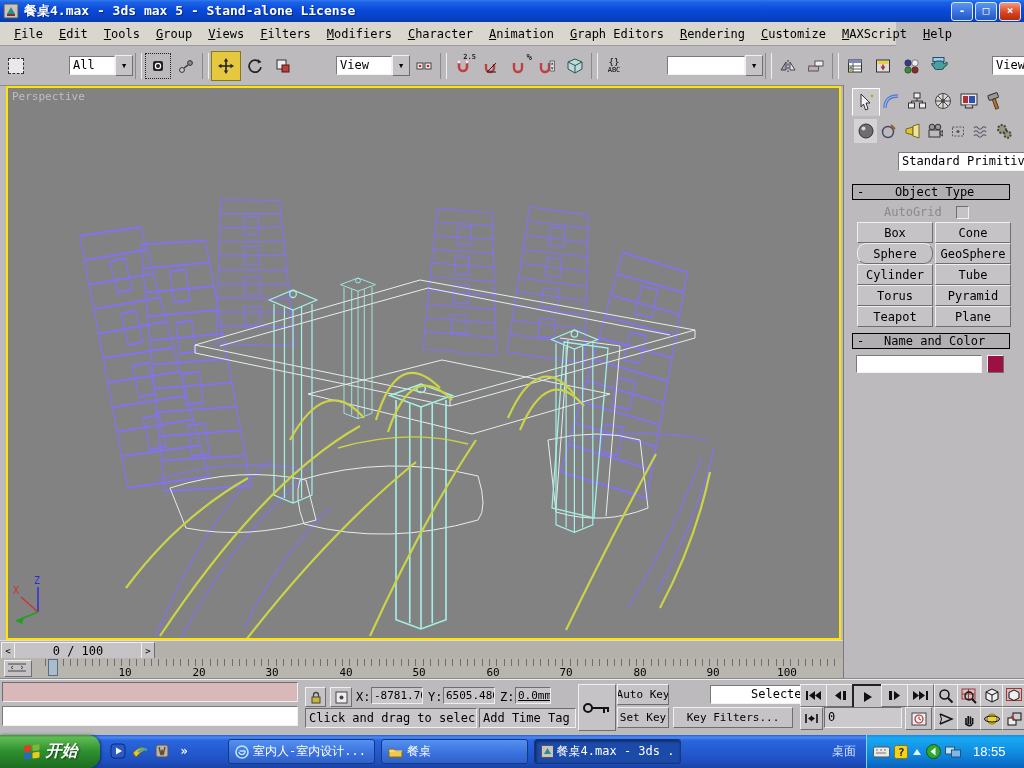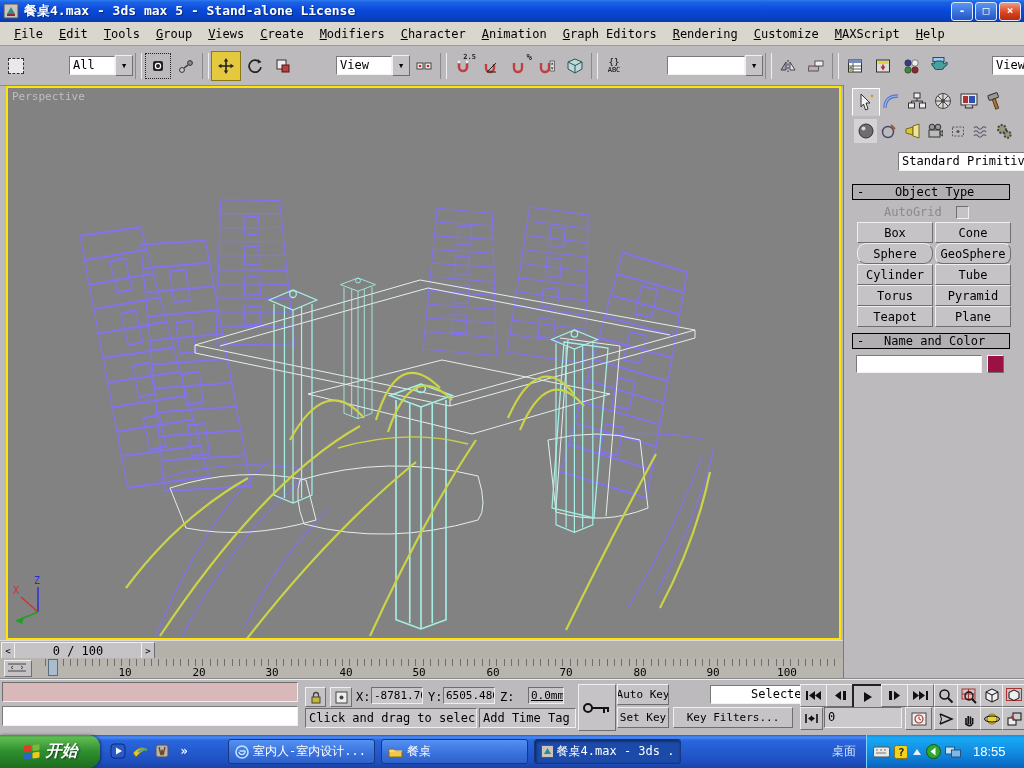--- a/index.html
+++ b/index.html
@@ -11,21 +11,21 @@
   .sunkw{border-top:1px solid #7A7A7A;border-left:1px solid #7A7A7A;border-bottom:1px solid #F2F2F2;border-right:1px solid #F2F2F2;background:#FFFFFF;}
   .ctr{display:flex;align-items:center;justify-content:center;}
   
   .titlebar{position:absolute;left:0;top:0;width:1024px;height:22px;
     background:linear-gradient(180deg,#2A7CF0 0%,#1E62E4 10%,#0A4ADC 45%,#0840BE 85%,#063AAE 100%);
     display:flex;align-items:center;padding:0 3px;box-sizing:border-box;}
   .title-text{color:#fff;font-weight:bold;font-size:13px;margin-left:5px;flex:1;white-space:nowrap;overflow:hidden;text-shadow:1px 1px 1px #012A7A;}
   .winbtn{width:20px;height:17px;margin-left:2px;border-radius:3px;border:1px solid #DCE8FA;color:#fff;font-size:11px;font-weight:bold;line-height:15px;text-align:center;background:linear-gradient(180deg,#5A96F2,#2255C8);}
   .winbtn.close{background:linear-gradient(180deg,#F0997E,#D9401C 60%,#B22E10);}
   
-  .menubar{position:absolute;left:0;top:22px;width:1024px;height:24px;background:#D9D6CE;border-bottom:1px solid #9a9a9a;display:flex;align-items:center;padding-left:6px;box-sizing:border-box;}
+  .menubar{position:absolute;left:0;top:22px;width:896px;height:24px;background:#D9D6CE;border-bottom:1px solid #9a9a9a;display:flex;align-items:center;padding-left:6px;box-sizing:border-box;}
   .menu-item{display:inline-block;padding:2px 8px;white-space:nowrap;}
   .menu-item::first-letter{text-decoration:underline;}
   
   .toolbar{position:absolute;left:0;top:46px;width:1024px;height:40px;background:#BDBABD;border-bottom:1px solid #8a8a8a;display:flex;align-items:center;padding:0 2px;box-sizing:border-box;}
   .tb{width:28px;height:28px;display:flex;align-items:center;justify-content:center;position:relative;flex:none;}
   .tb.active{background:#E4C93E;border:1px solid #8A7A14;}
   .tb.checked{outline:1px dotted #222;outline-offset:-2px;}
   .tsep{width:5px;height:26px;flex:none;border-left:1px solid #8a8a8a;border-right:1px solid #EFEFEF;margin:0 2px;}
   .dd{display:flex;align-items:center;height:21px;flex:none;margin-left:39px;}
   .dd .val{background:#fff;height:17px;line-height:17px;padding:0 3px;font-size:12px;overflow:hidden;white-space:nowrap;}
@@ -95,21 +95,21 @@
     <span class="winbtn">□</span>
     <span class="winbtn close">×</span>
   </div>
 
   <div class="menubar">
     <span class="menu-item">File</span>
     <span class="menu-item">Edit</span>
     <span class="menu-item">Tools</span>
     <span class="menu-item">Group</span>
     <span class="menu-item">Views</span>
-    <span class="menu-item">Create</span>
+    <span class="menu-item">Filters</span>
     <span class="menu-item">Modifiers</span>
     <span class="menu-item">Character</span>
     <span class="menu-item">Animation</span>
     <span class="menu-item">Graph Editors</span>
     <span class="menu-item">Rendering</span>
     <span class="menu-item">Customize</span>
     <span class="menu-item">MAXScript</span>
     <span class="menu-item">Help</span>
   </div>
 
@@ -435,21 +435,21 @@
     </div>
     <div class="rhdr" style="left:8px;top:99px;width:158px;">
       <span>-</span>
       <span class="t">Object Type</span>
     </div>
     <div style="position:absolute;left:40px;top:120px;color:#8A8A8A;">AutoGrid</div>
     <div class="bi" style="position:absolute;left:112px;top:121px;width:11px;height:11px;background:#C6C3C6;"></div>
     <div class="pbtn bo ctr" style="left:13px;top:137px;">Box</div>
     <div class="pbtn bo ctr" style="left:91px;top:137px;">Cone</div>
     <div class="pbtn bo ctr" style="left:13px;top:158px;border-radius:9px;">Sphere</div>
-    <div class="pbtn bo ctr" style="left:91px;top:158px;border-radius:7px;">GeoSphere</div>
+    <div class="pbtn bo ctr" style="left:91px;top:158px;">GeoSphere</div>
     <div class="pbtn bo ctr" style="left:13px;top:179px;">Cylinder</div>
     <div class="pbtn bo ctr" style="left:91px;top:179px;">Tube</div>
     <div class="pbtn bo ctr" style="left:13px;top:200px;">Torus</div>
     <div class="pbtn bo ctr" style="left:91px;top:200px;">Pyramid</div>
     <div class="pbtn bo ctr" style="left:13px;top:221px;">Teapot</div>
     <div class="pbtn bo ctr" style="left:91px;top:221px;">Plane</div>
     <div class="rhdr" style="left:8px;top:248px;width:158px;">
       <span>-</span>
       <span class="t">Name and Color</span>
     </div>
@@ -500,21 +500,21 @@
       <svg width="13" height="13">
           <rect x="1" y="1" width="11" height="11" fill="#EEE" stroke="#444"></rect>
           <circle cx="6.5" cy="6.5" r="2" fill="#444"></circle>
         </svg>
     </div>
     <span class="coordlab" style="left:356px;">X:</span>
     <div class="coordval bi" style="left:371px;width:52px;">-8781.70</div>
     <span class="coordlab" style="left:428px;">Y:</span>
     <div class="coordval bi" style="left:443px;width:52px;">6505.486</div>
     <span class="coordlab" style="left:500px;">Z:</span>
-    <div class="coordval bi" style="left:528px;width:36px;text-decoration:underline;">0.0mm</div>
+    <div class="coordval bi" style="left:515px;width:36px;text-decoration:underline;">0.0mm</div>
     <div class="sfield bi" style="left:305px;top:29px;width:172px;background:#C9C6C9;">Click and drag to select</div>
     <div class="sfield bi" style="left:479px;top:29px;width:97px;background:#C9C6C9;">Add Time Tag</div>
     <div class="bo ctr" style="position:absolute;left:578px;top:5px;width:36px;height:45px;">
       <svg width="30" height="20">
           <circle cx="6" cy="10" r="4" fill="none" stroke="#111" stroke-width="2"></circle>
           <path d="M10,10 H27 M22,10 V15 M26,10 V14" stroke="#111" stroke-width="2"></path>
         </svg>
     </div>
     <div class="skbtn bo ctr" style="left:617px;top:5px;width:52px;height:21px;">Auto Key</div>
     <div class="skbtn bo ctr" style="left:617px;top:28px;width:52px;height:21px;">Set Key</div>

